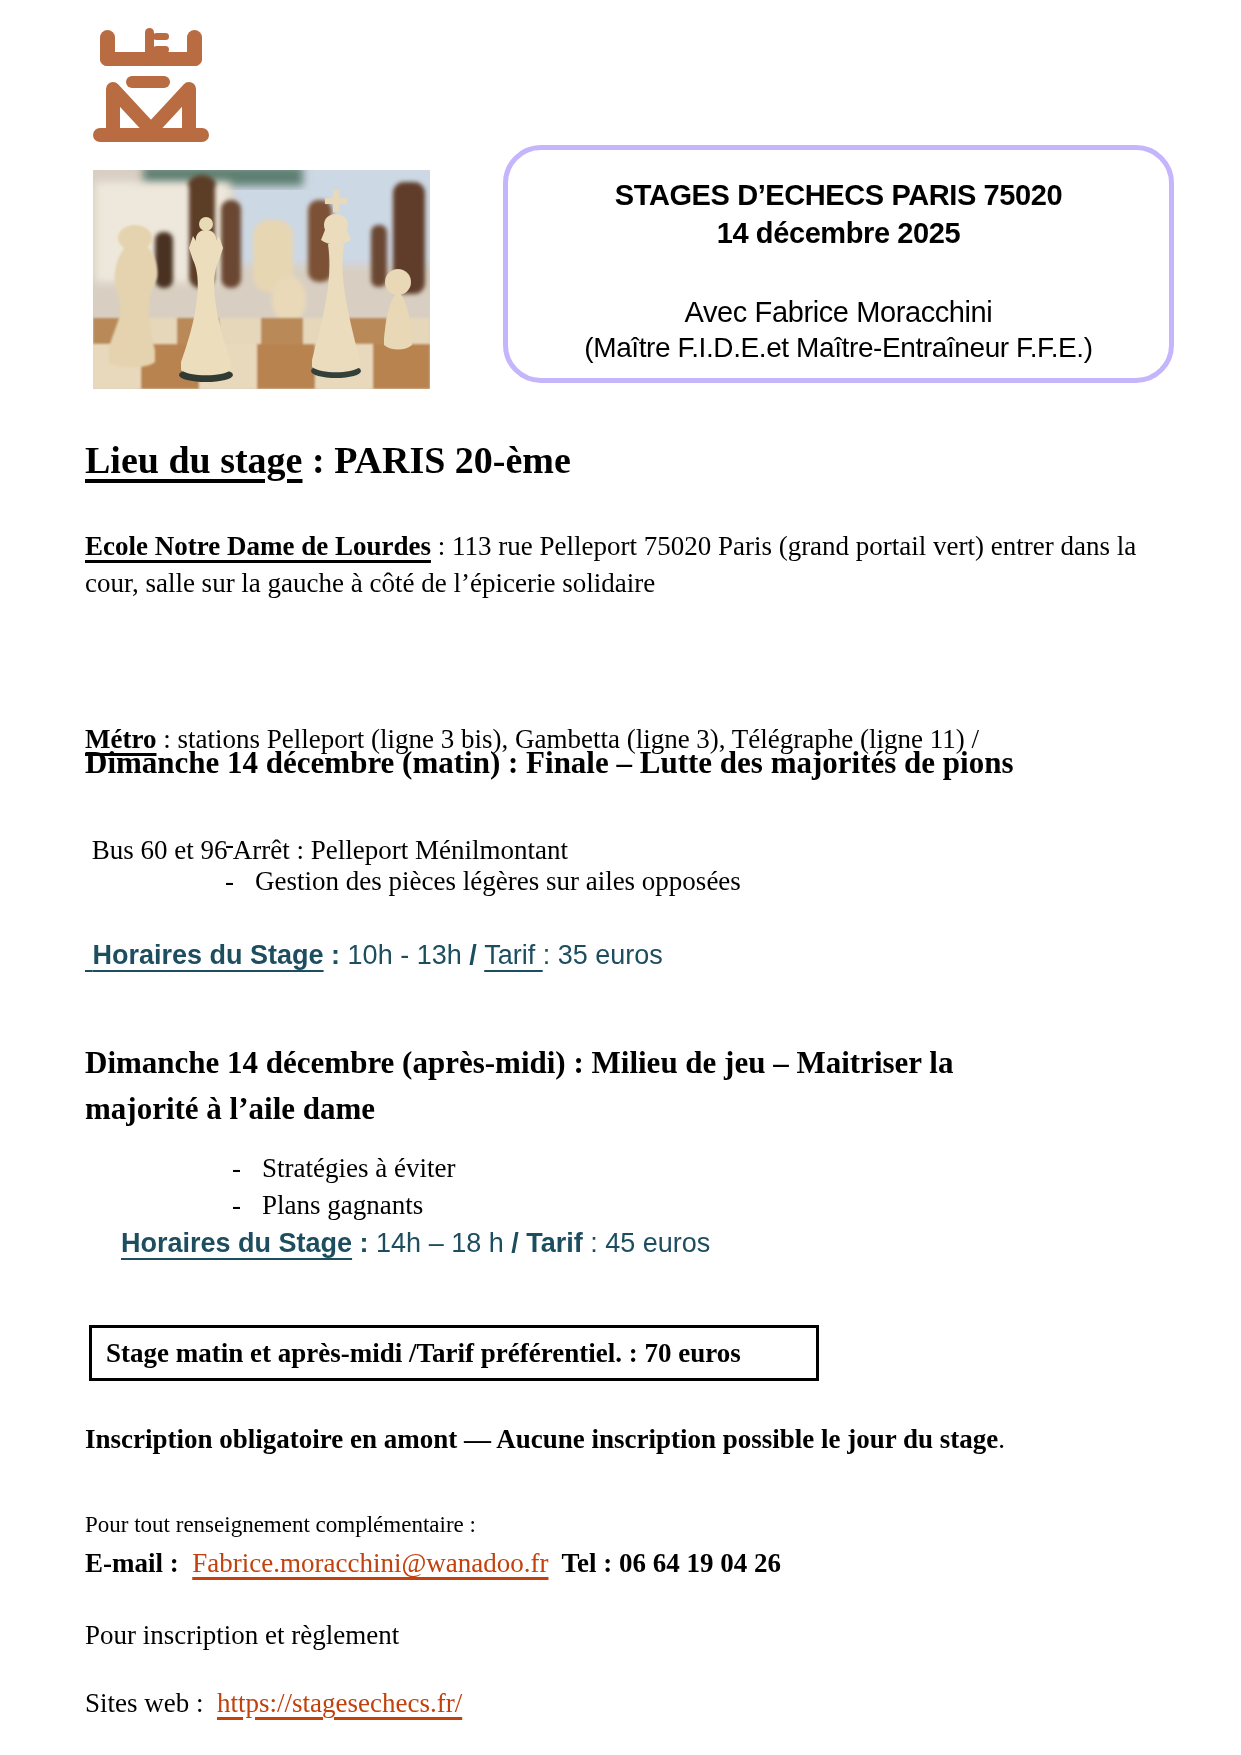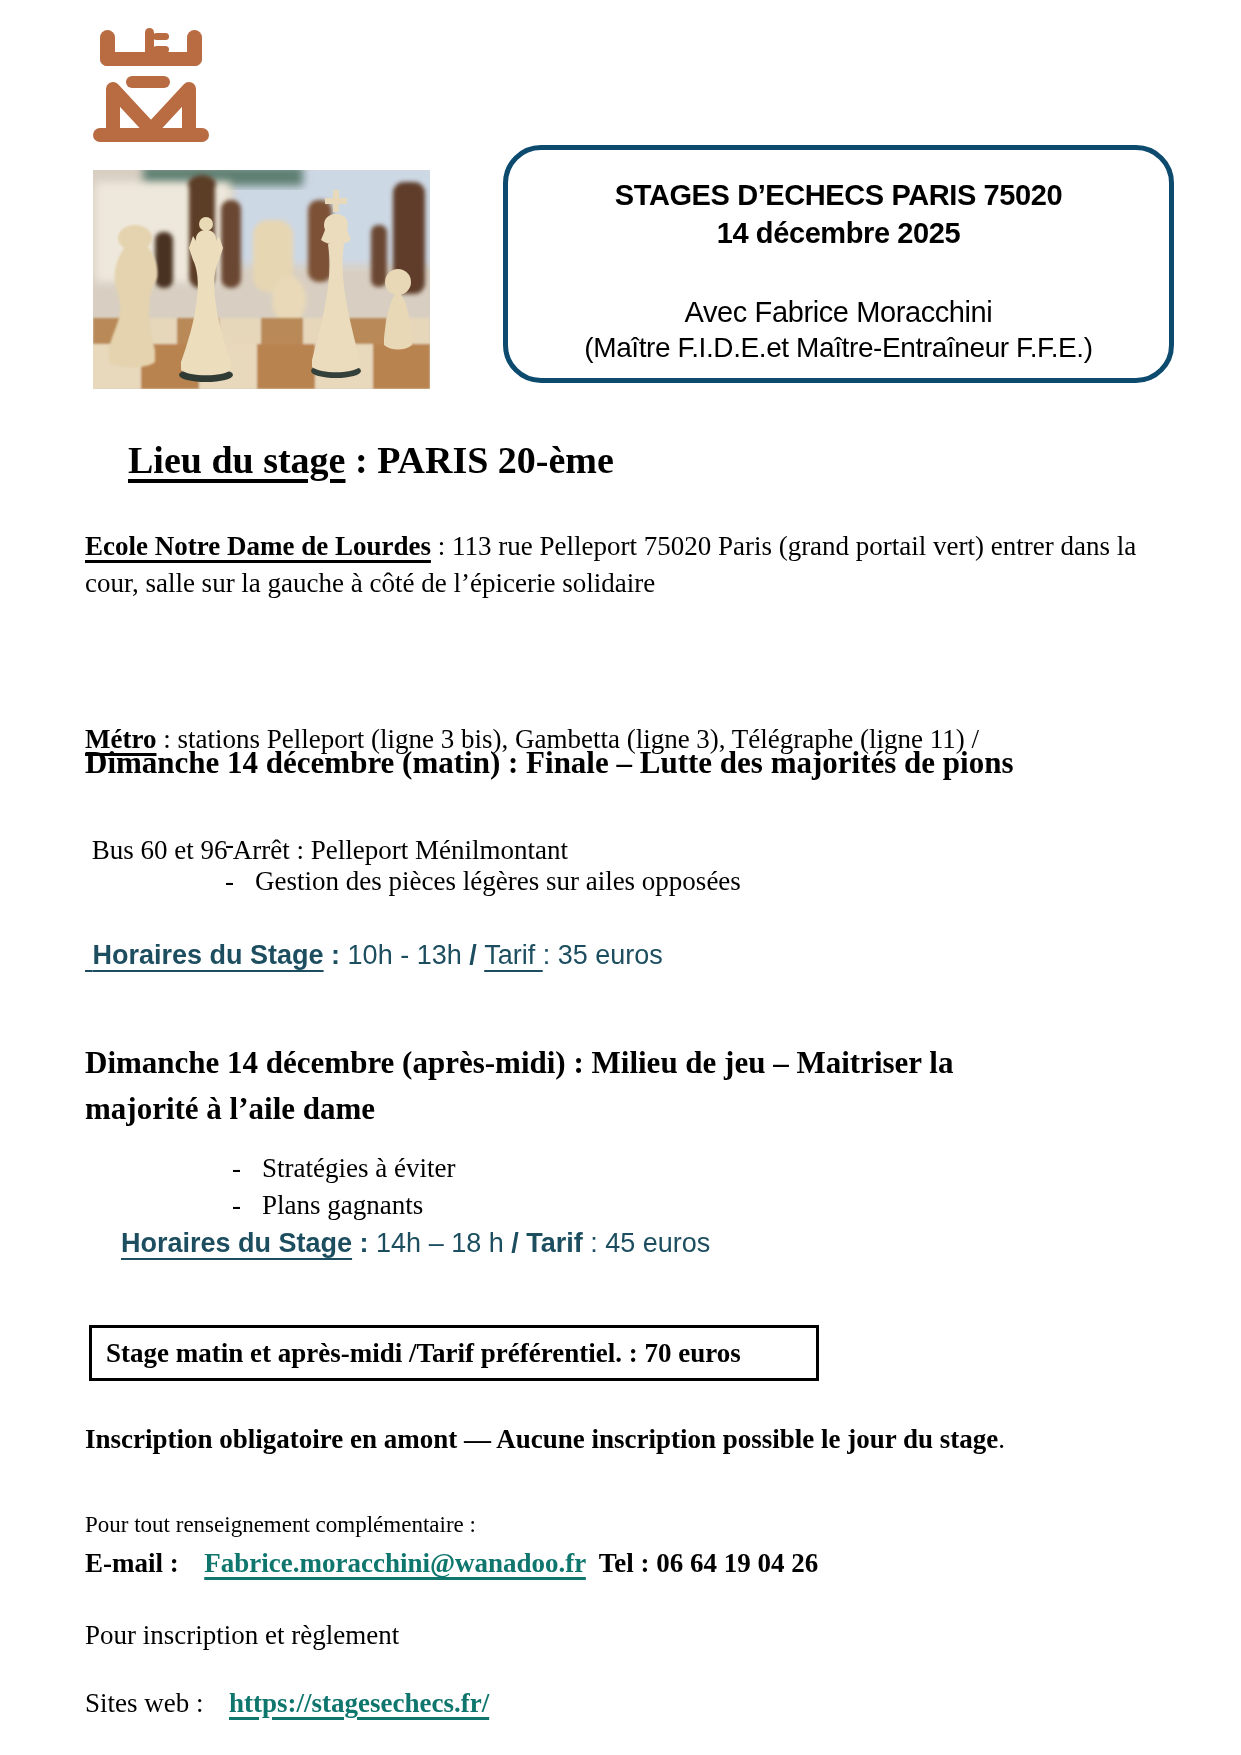--- a/index.html
+++ b/index.html
@@ -7,32 +7,32 @@
     position:relative;width:1241px;height:1755px;margin:0 auto;
     background:#ffffff;color:#000;
     font-family:"Liberation Serif", serif;overflow:hidden;
   }
   .abs{position:absolute;}
   
   .logo{left:88px;top:28px;width:126px;height:116px;}
   .photo{left:93px;top:170px;width:337px;height:219px;}
   .banner{
     left:503px;top:145px;width:671px;height:238px;box-sizing:border-box;
-    border:5px solid #0c4a6e;border-radius:38px;background:#fff;
+    border:5px solid #c4b5fd;border-radius:38px;background:#fff;
     font-family:"Liberation Sans", sans-serif;text-align:center;
     padding-top:26px;letter-spacing:-0.4px;
   }
   .banner-line1{font-size:29px;font-weight:700;line-height:38px;}
   .banner-line3{font-size:29px;font-weight:400;line-height:36px;margin-top:42px;}
   .banner-line3 .bold{font-weight:400;}
   .banner-line4{font-size:28px;font-weight:400;line-height:36px;text-align:center;}
   
   .pre{white-space:pre-wrap;}
   .lieu{left:85px;top:438px;font-size:38px;font-weight:bold;}
-  .lieu .ul{text-decoration:underline;text-decoration-thickness:3.5px;text-underline-offset:6px;margin-left:43px;}
+  .lieu .ul{text-decoration:underline;text-decoration-thickness:3.5px;text-underline-offset:6px;}
   .body-par{font-size:27px;line-height:37px;}
   .lbl{font-weight:bold;text-decoration:underline;text-decoration-thickness:2.5px;text-underline-offset:5px;}
   .ecole{left:85px;top:528px;width:1080px;}
   .metro{left:85px;top:647px;width:1080px;}
   .sec-heading{font-size:31px;font-weight:bold;line-height:46px;}
   .head1{left:85px;top:740px;width:1080px;}
   .head2{left:85px;top:1040px;width:980px;}
   .bullets{font-size:27px;line-height:37px;}
   .bullets1{left:225px;top:826px;}
   .bullets2{left:232px;top:1150px;}
@@ -47,21 +47,21 @@
   .t-b{font-weight:bold;}
   .t-ul{text-decoration:underline;text-decoration-thickness:2px;text-underline-offset:6px;}
   .combo{
     left:89px;top:1325px;width:730px;height:56px;box-sizing:border-box;
     border:3px solid #000;display:flex;align-items:center;padding-left:14px;
     font-size:27px;font-weight:bold;
   }
   .inscription{left:85px;top:1424px;font-size:27px;font-weight:bold;}
   .renseign{left:85px;top:1512px;font-size:23px;}
   .emailline{left:85px;top:1548px;font-size:27px;font-weight:bold;}
-  .link{color:#0f766e;font-weight:bold;text-decoration:underline;text-decoration-thickness:2.5px;text-underline-offset:5px;cursor:pointer;margin-left:12px;}
+  .link{color:#c2410c;font-weight:normal;text-decoration:underline;text-decoration-thickness:2.5px;text-underline-offset:5px;cursor:pointer;}
   .payline{left:85px;top:1620px;font-size:27px;}
   .sitesline{left:85px;top:1688px;font-size:27px;}
 </style>
 </head>
 <body>
 
 <div class="page">
 
   <svg class="abs logo" viewBox="0 0 126 116" aria-hidden="true">
     <g fill="#b96b42">

